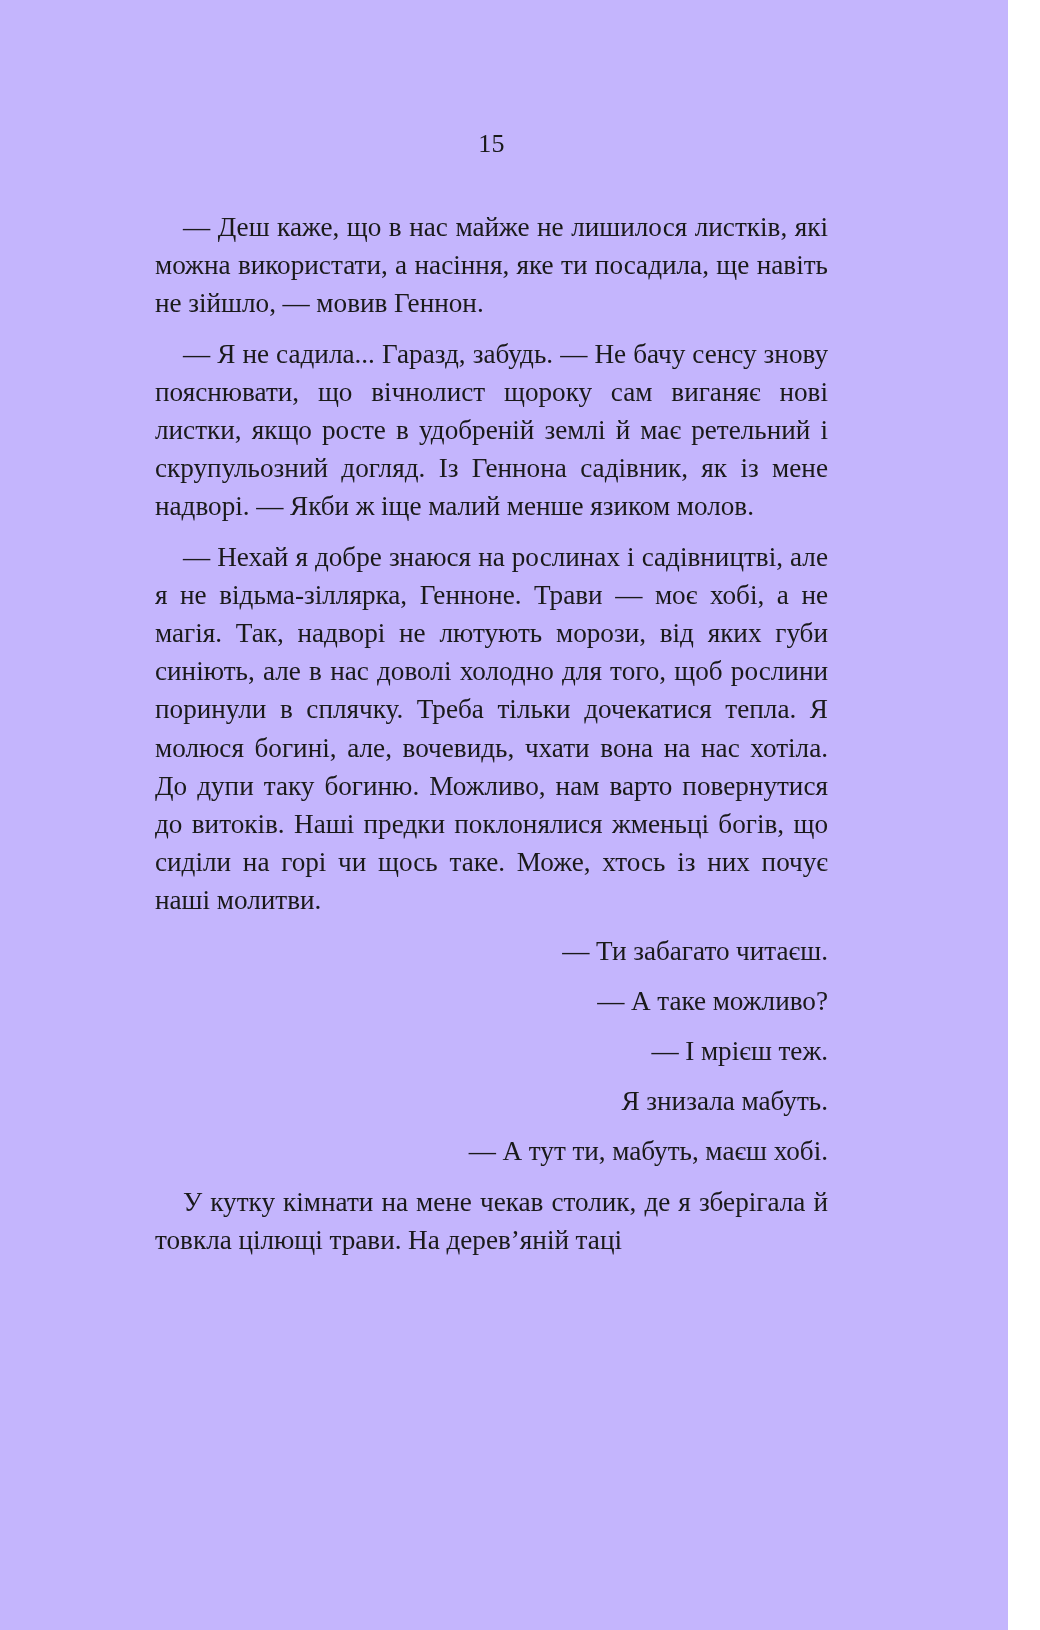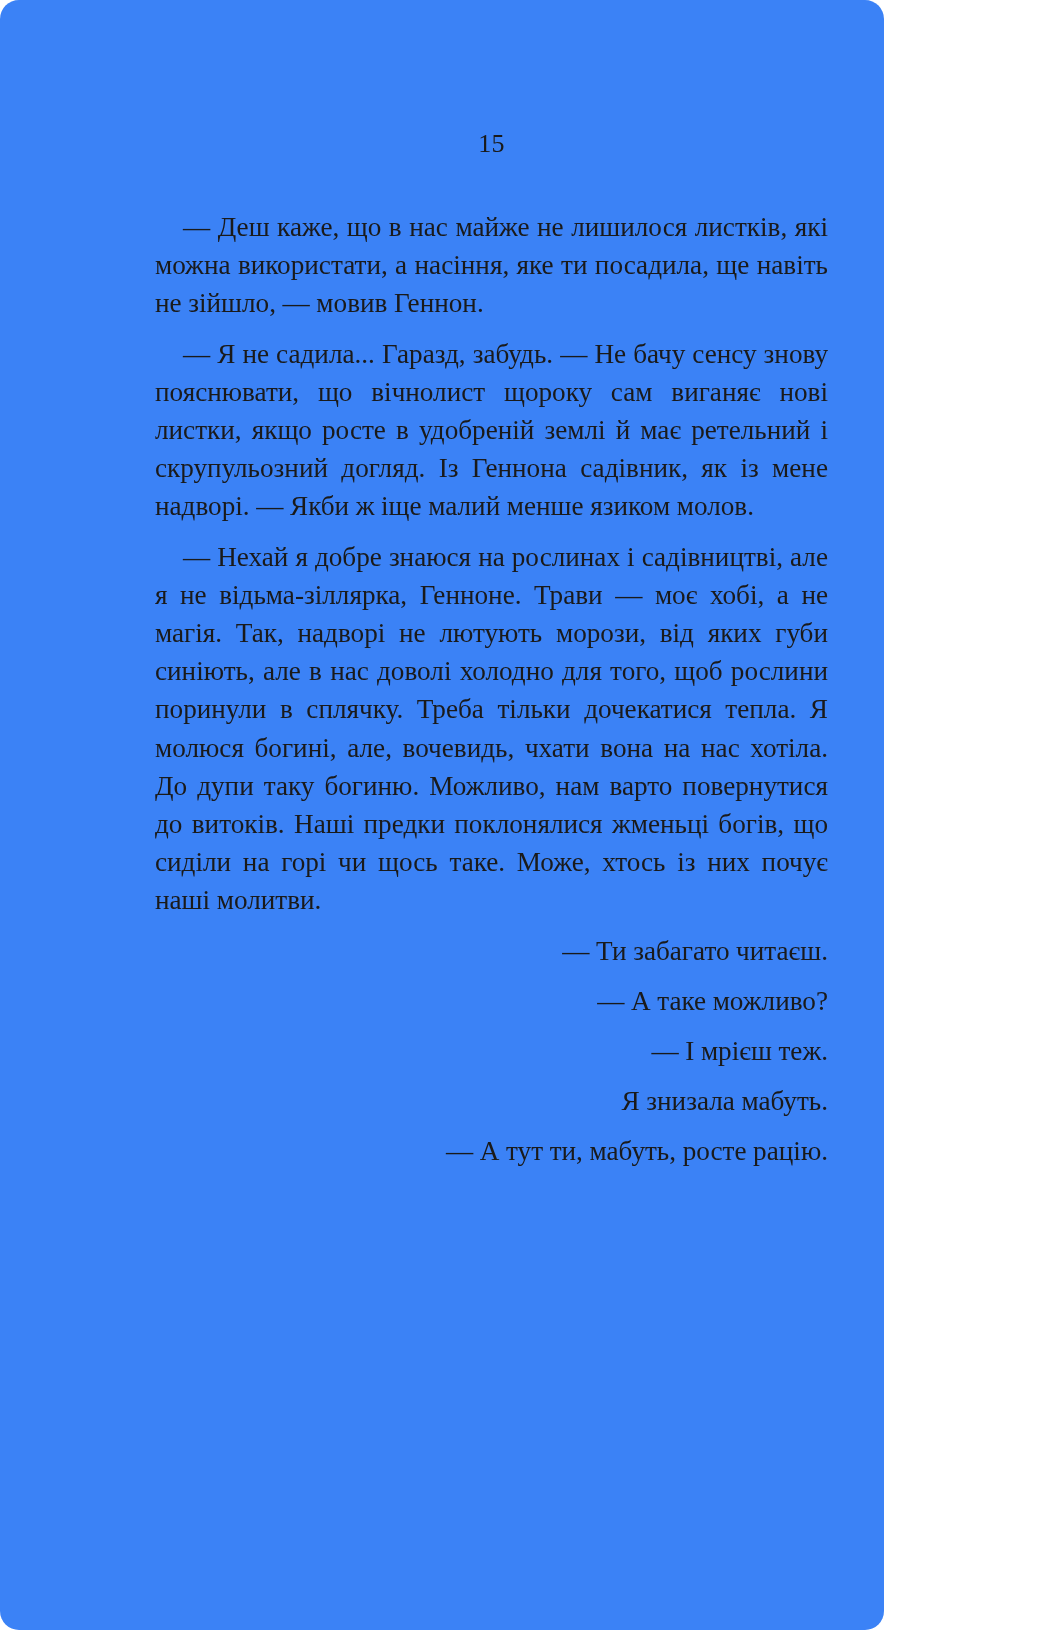--- a/index.html
+++ b/index.html
@@ -11,27 +11,26 @@
   body {
     width: 1040px;
     height: 1630px;
     position: relative;
     font-family: "Liberation Serif", "DejaVu Serif", serif;
     color: #1a1a1a;
     -webkit-font-smoothing: antialiased;
   }
 
   .page {
-    width: 884px;
+    width: 1008px;
     height: 1630px;
     box-sizing: border-box;
-    background: #3b82f6;
+    background: #c4b5fd;
     position: relative;
     overflow: hidden;
-    border-radius: 19px;
   }
 
   
   .folio {
     position: absolute;
     top: 128px;
     left: 143px;
     width: 697px;
     text-align: center;
     font-size: 26px;
@@ -81,18 +80,19 @@
     <p class="para">— Нехай я добре знаюся на рослинах і садівництві, але я не відьма-зіллярка, Генноне. Трави — моє хобі, а не магія. Так, надворі не лютують морози, від яких губи синіють, але в нас доволі холодно для того, щоб рослини поринули в сплячку. Треба тільки дочекатися тепла. Я молюся богині, але, вочевидь, чхати вона на нас хотіла. До дупи таку богиню. Можливо, нам варто повернутися до витоків. Наші предки поклонялися жменьці богів, що сиділи на горі чи щось таке. Може, хтось із них почує наші молитви.</p>
 
     <p class="para short">— Ти забагато читаєш.</p>
 
     <p class="para short">— А таке можливо?</p>
 
     <p class="para short">— І мрієш теж.</p>
 
     <p class="para short">Я знизала мабуть.</p>
 
-    <p class="para short">— А тут ти, мабуть, росте рацію.</p>
+    <p class="para short">— А тут ти, мабуть, маєш хобі.</p>
 
+    <p class="para">У кутку кімнати на мене чекав столик, де я зберігала й товкла цілющі трави. На дерев’яній таці</p>
 
   </div>
 
 </div>
 
 </body></html>

